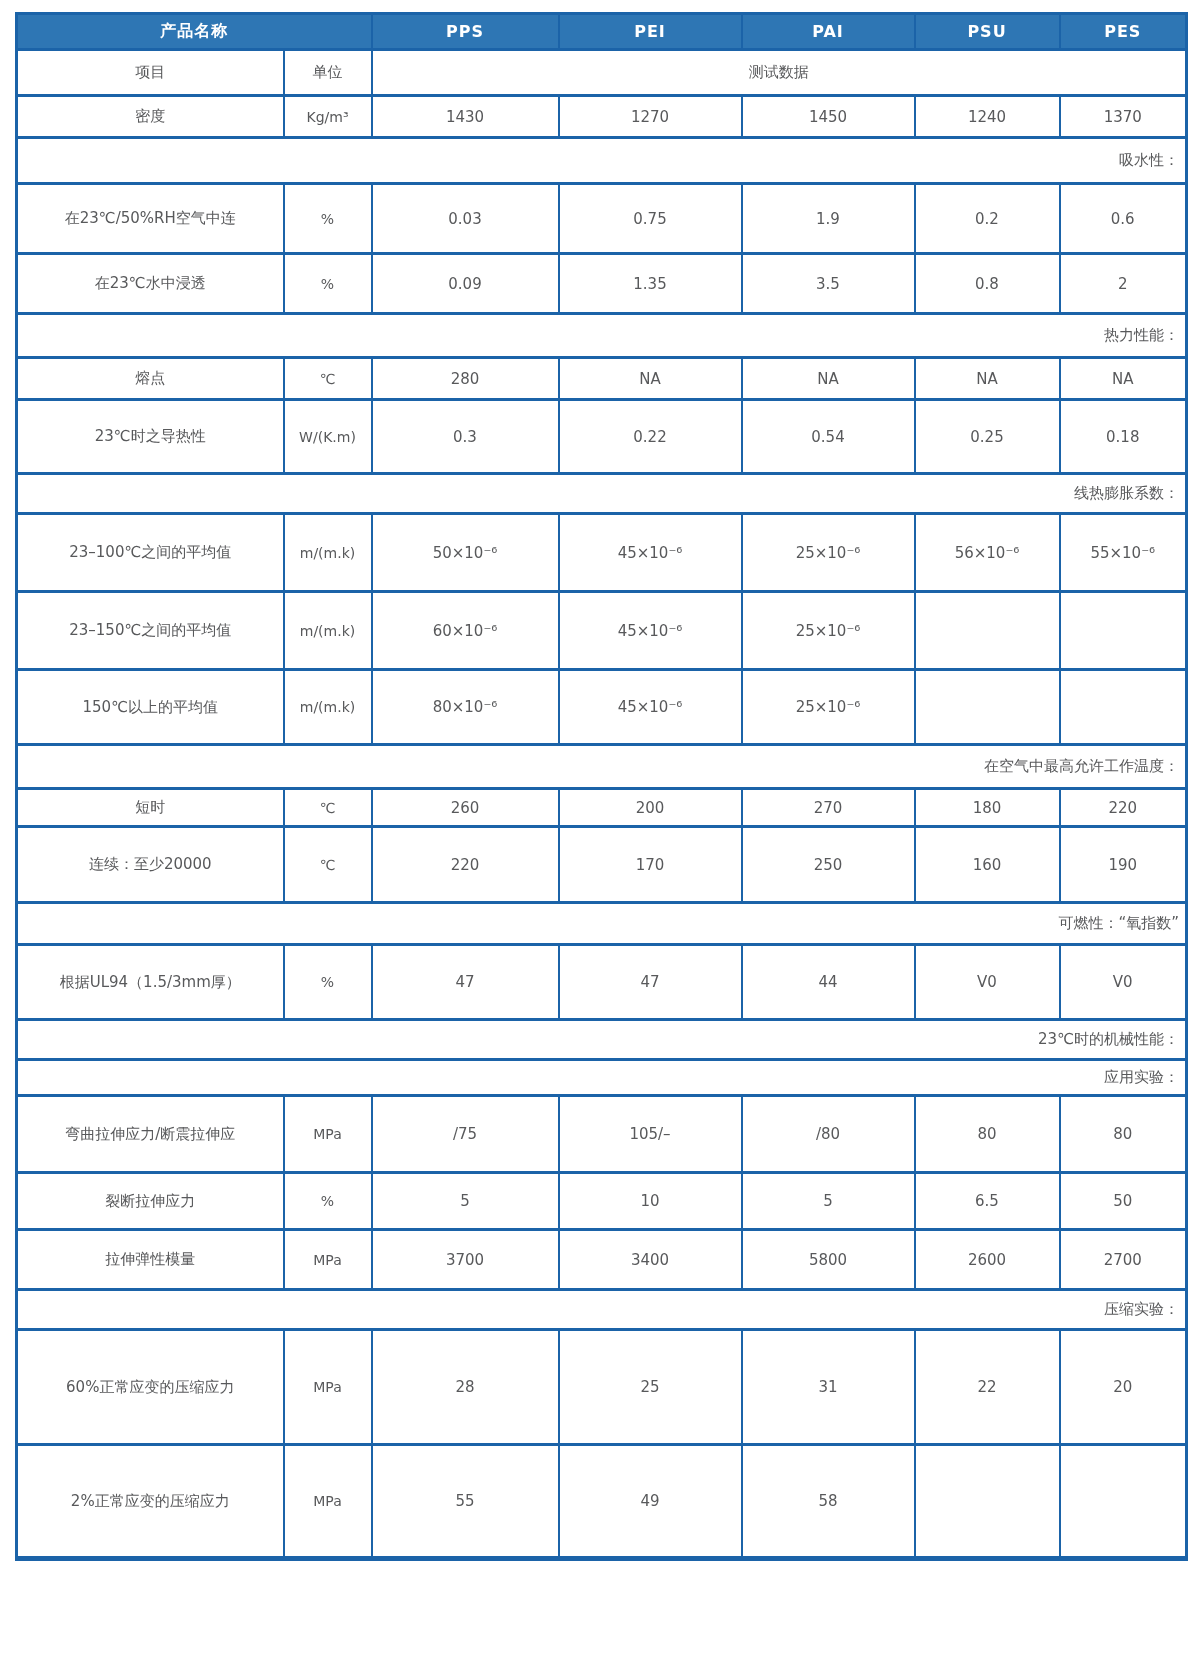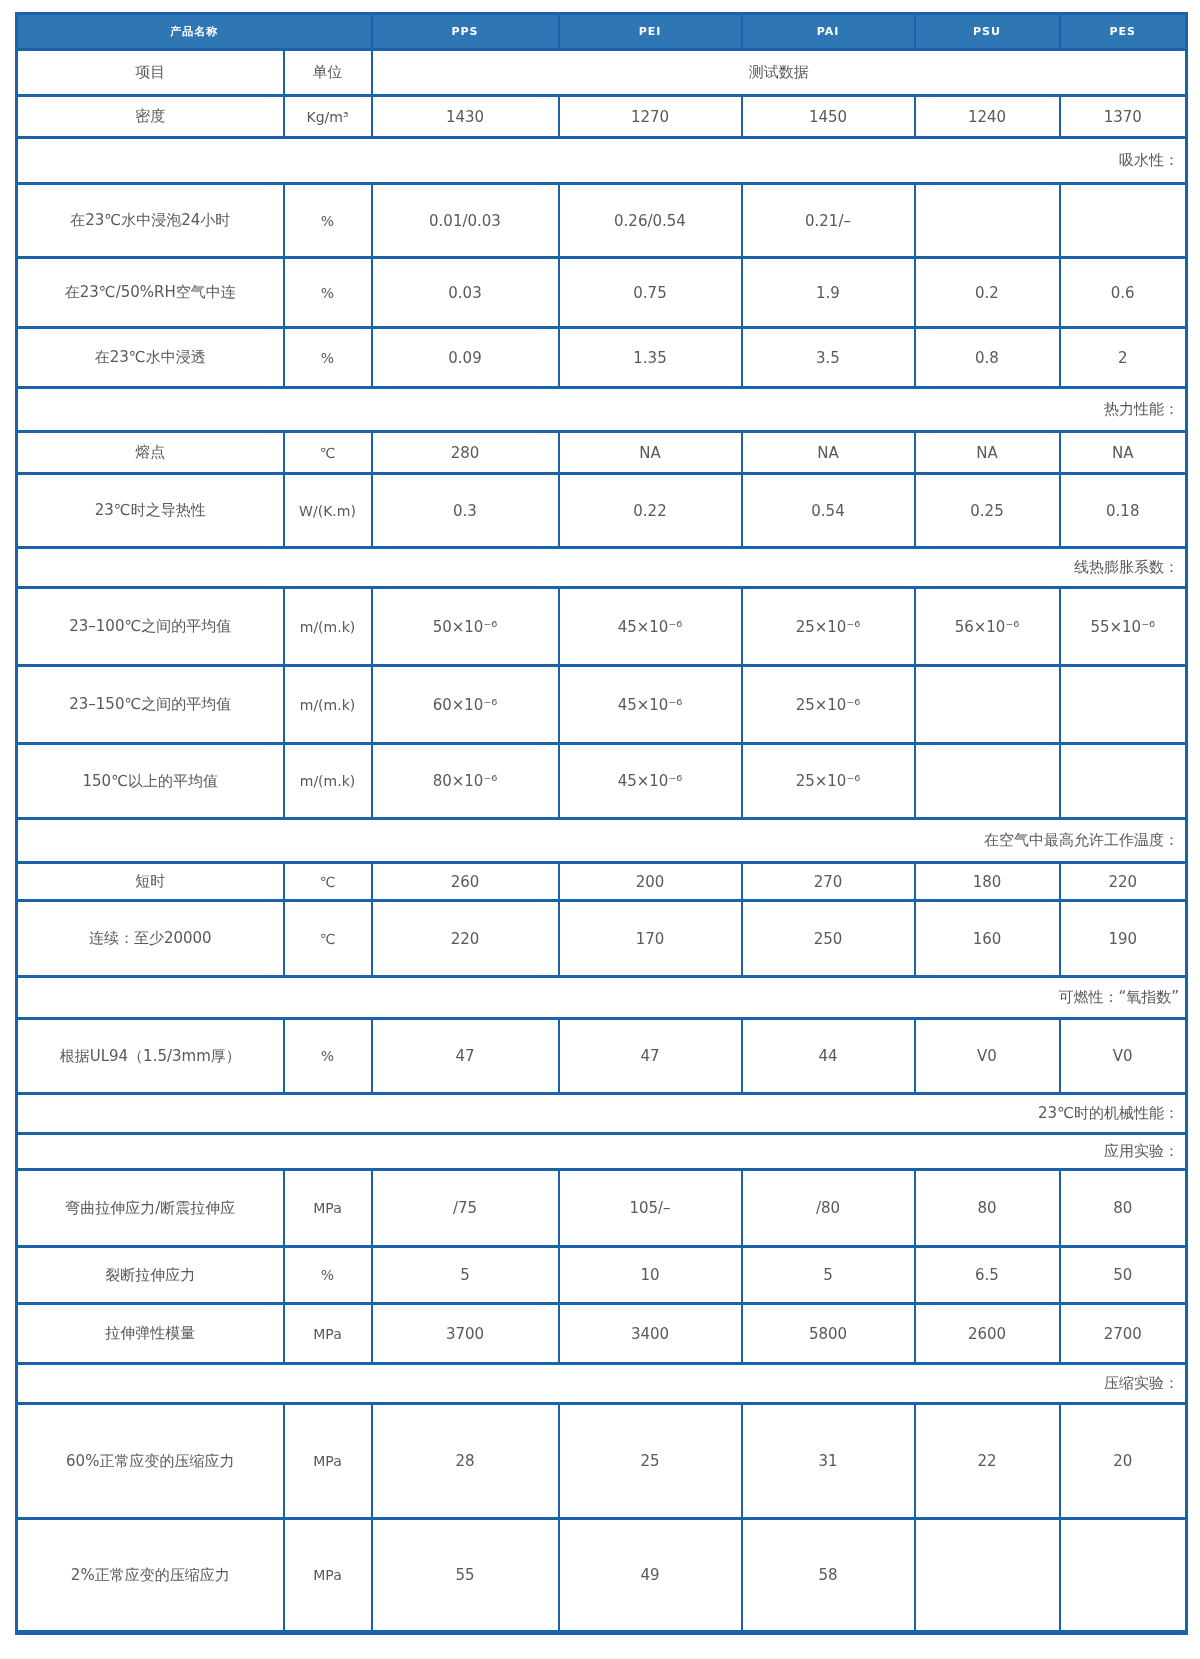--- a/index.html
+++ b/index.html
@@ -29,21 +29,21 @@
     text-align:center;
     vertical-align:middle;
     font-size:15px;
     color:var(--text);
     padding:4px 6px;
     overflow:hidden;
   }
   thead th{
     background:var(--header-bg);
     color:#ffffff;
-    font-size:11px;
+    font-size:16px;
     font-weight:bold;
     letter-spacing:1px;
   }
   tr.subheader td{font-size:15px;}
   td.sec{
     text-align:right;
     padding-left:40px;
     font-size:15px;
   }
   td.lbl{font-size:15px;margin-left:36px;}
@@ -88,29 +88,20 @@
       <td class="val">1270</td>
       <td class="val">1450</td>
       <td class="val">1240</td>
       <td class="val">1370</td>
     </tr>
 
     <tr style="height:46px">
       <td class="sec" colspan="7">吸水性：</td>
     </tr>
 
-    <tr style="height:74px">
-      <td class="lbl">在23℃水中浸泡24小时</td>
-      <td class="unit">%</td>
-      <td class="val">0.01/0.03</td>
-      <td class="val">0.26/0.54</td>
-      <td class="val">0.21/–</td>
-      <td class="val"></td>
-      <td class="val"></td>
-    </tr>
 
     <tr style="height:70px">
       <td class="lbl">在23℃/50%RH空气中连</td>
       <td class="unit">%</td>
       <td class="val">0.03</td>
       <td class="val">0.75</td>
       <td class="val">1.9</td>
       <td class="val">0.2</td>
       <td class="val">0.6</td>
     </tr>

